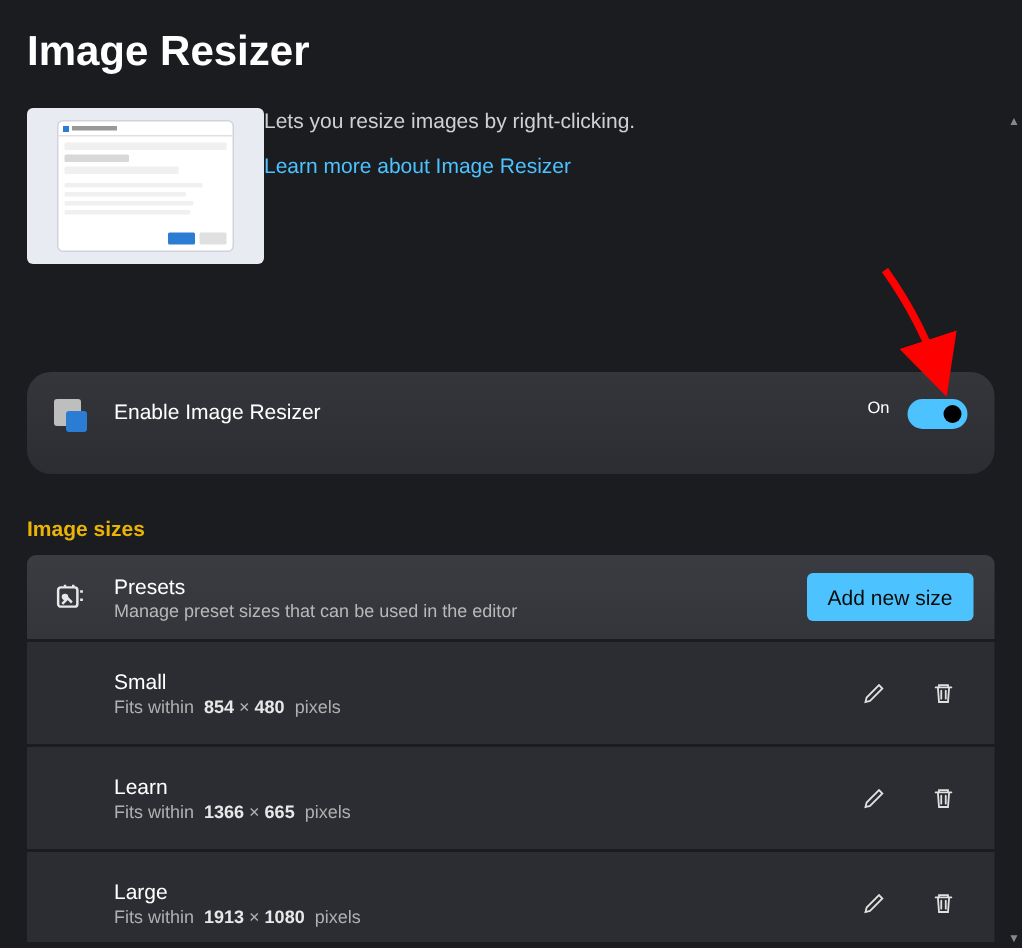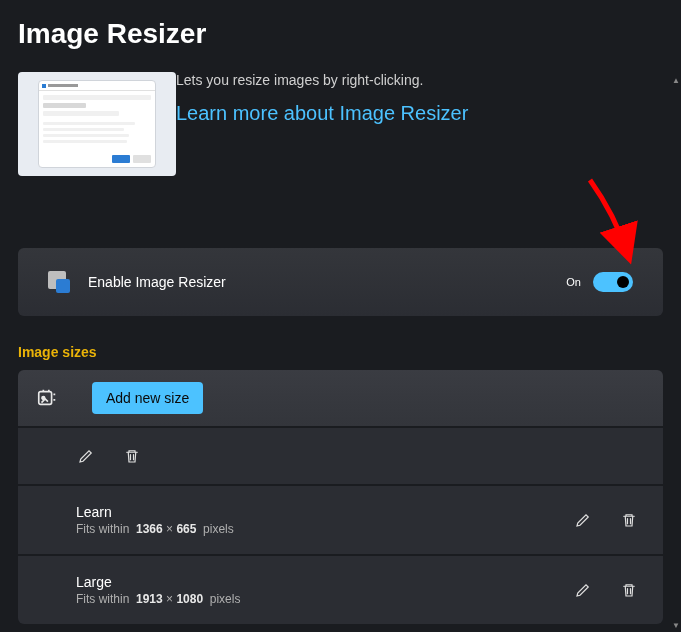--- a/index.html
+++ b/index.html
@@ -110,33 +110,32 @@
     flex: 1;
     padding-top: 0px;
   }
   .description {
     color: #d0d0d0;
     font-size: 14px;
     margin-bottom: 14px;
   }
   .learn-link {
     color: #4cc2ff;
-    font-size: 20px;
+    font-size: 14px;
     text-decoration: none;
     cursor: pointer;
   }
   .section {
     padding: 0 18px;
   }
   .card {
     background: #2b2d33;
-    border-radius: 6px;
-    padding: 18px 30px;
-    display: flex;
-    align-items: center;
+    border-radius: 16px;
+    padding: 18px 18px;
+    display: flex;
   }
   .enable-card {
     margin-top: 52px;
     margin-bottom: 28px;
     height: 68px;
     background: linear-gradient(to bottom, #34363b 0%, #2b2d33 100%);
   }
   .enable-icon {
     width: 22px;
     height: 22px;
@@ -346,24 +345,36 @@
 
     <div class="preset-header-card">
       <div class="preset-icon">
         <svg viewBox="0 0 24 24" fill="none" stroke="#e8e8e8" stroke-width="1.8">
           <rect x="3" y="5" width="14" height="14" rx="2"></rect>
           <path d="M8 5 V3 M14 5 V3 M19 8 H21 M19 14 H21"></path>
           <circle cx="8" cy="12" r="1.5" fill="#e8e8e8"></circle>
           <path d="M6 17 L10 13 L13 16"></path>
         </svg>
       </div>
+      <div class="preset-text">
+        <div class="preset-title">Presets</div>
+        <div class="preset-sub">Manage preset sizes that can be used in the editor</div>
+      </div>
       <button class="add-button">Add new size</button>
     </div>
 
     <div class="size-row">
+      <div class="size-text">
+        <div class="size-name">Small</div>
+        <div class="size-desc">
+          <span>Fits within</span>&nbsp;
+          <b>854</b> × <b>480</b>&nbsp;
+          <span>pixels</span>
+        </div>
+      </div>
       <div class="row-actions">
         <div class="icon-btn">
           <svg viewBox="0 0 24 24" fill="none" stroke="#e0e0e0" stroke-width="1.6" stroke-linecap="round">
             <path d="M4 20 L5 16 L16 5 L19 8 L8 19 Z"></path>
           </svg>
         </div>
         <div class="icon-btn">
           <svg viewBox="0 0 24 24" fill="none" stroke="#e0e0e0" stroke-width="1.6" stroke-linecap="round">
             <path d="M5 7 H19 M8 7 V5 H16 V7 M7 7 L8 20 H16 L17 7 M10 10 V17 M14 10 V17"></path>
           </svg>

